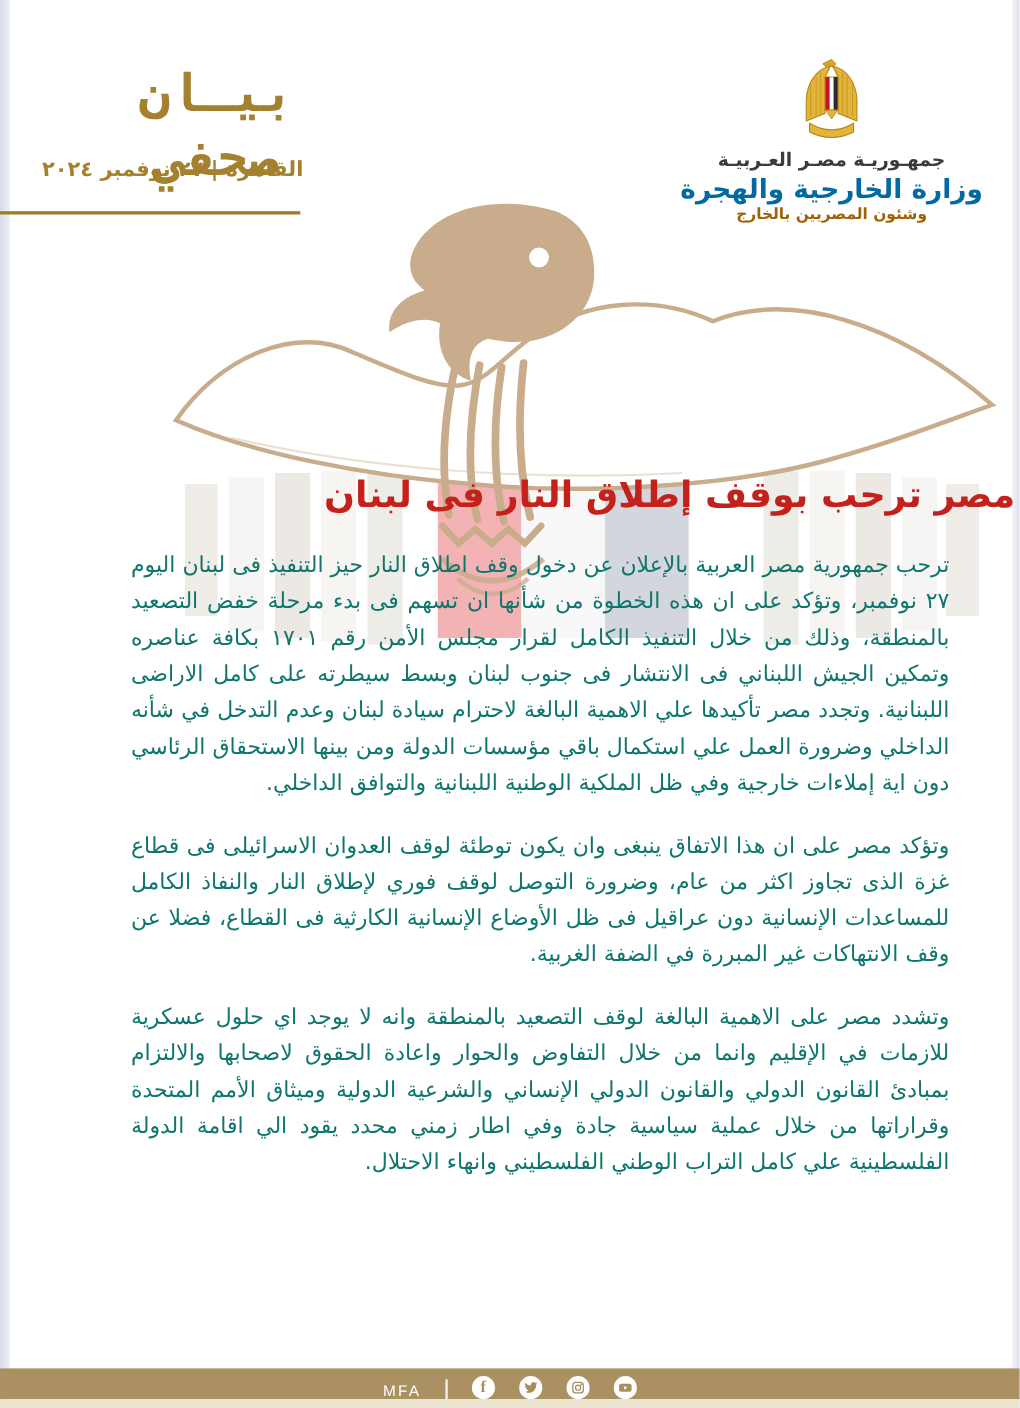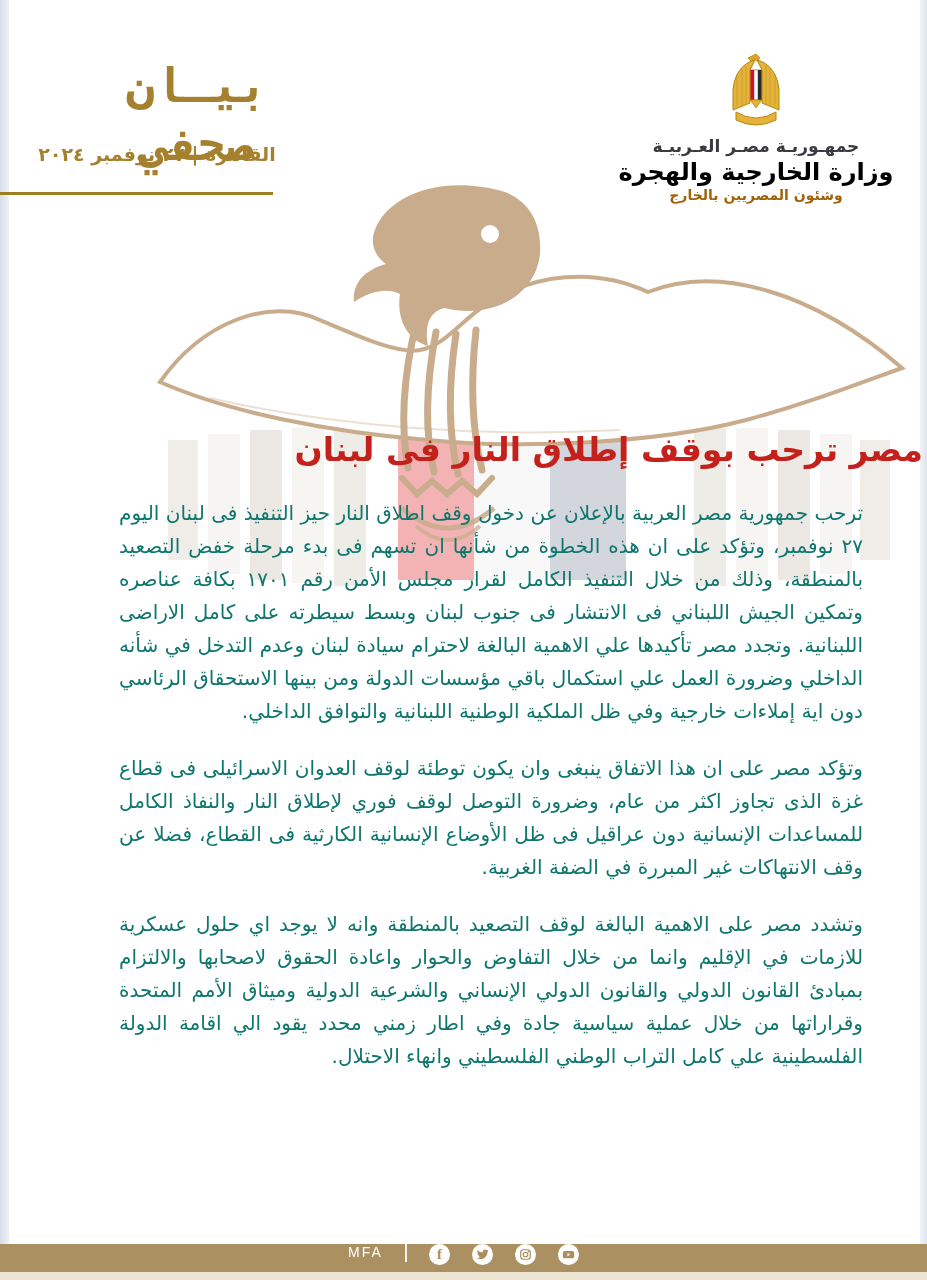--- a/index.html
+++ b/index.html
@@ -28,21 +28,21 @@
   .gold-rule{position:absolute;left:0;top:192px;width:273px;height:3px;background:#9e7e22;}
 
   
   .emblem{position:absolute;right:26px;top:50px;width:290px;text-align:center;}
   .emblem .eagle{display:block;margin:0 auto 4px auto;}
   .ministry-country{
     font-size:17px;font-weight:700;color:#3a3a41;direction:rtl;
     letter-spacing:1px;white-space:nowrap;
   }
   .ministry-name1{
-    font-size:24px;font-weight:700;color:#000000;direction:rtl;
+    font-size:24px;font-weight:700;color:#0369a1;direction:rtl;
     margin-top:2px;white-space:nowrap;
   }
   .ministry-name2{
     font-size:14px;font-weight:700;color:#a16207;direction:rtl;
     margin-top:1px;letter-spacing:1px;white-space:nowrap;
   }
 
   
   .watermark{position:absolute;left:150px;top:172px;width:760px;height:420px;z-index:0;}
 
@@ -56,21 +56,21 @@
   .content{
     position:absolute;top:497px;right:64px;width:744px;z-index:2;
     direction:rtl;text-align:justify;
     font-size:20px;line-height:33px;font-weight:400;color:#0f766e;
   }
   .content p{margin:0 0 24px 0;}
 
   
   .footer-bar{
     position:absolute;left:0;right:0;bottom:8px;height:28px;z-index:3;
-    background:#ab9162;display:flex;align-items:flex-start;justify-content:center;gap:22px;margin-top:31px;
+    background:#ab9162;display:flex;align-items:flex-end;justify-content:center;gap:22px;margin-top:31px;
   }
   .footer-strip{position:absolute;left:0;right:0;bottom:0;height:8px;background:#ebe4d1;z-index:3;}
   .mfa-brand{color:#fff;font-family:"Liberation Sans",sans-serif;font-size:14px;letter-spacing:2px;}
   .footer-divider{width:2px;height:18px;background:rgba(255,255,255,.9);}
   .social-circle{
     width:21px;height:21px;border-radius:50%;background:#fff;
     display:flex;align-items:center;justify-content:center;
   }
   .social-circle svg{display:block;}
   .fb-glyph{font-family:"Liberation Serif",serif;font-weight:700;font-size:15px;color:#a98f5e;line-height:1;}

